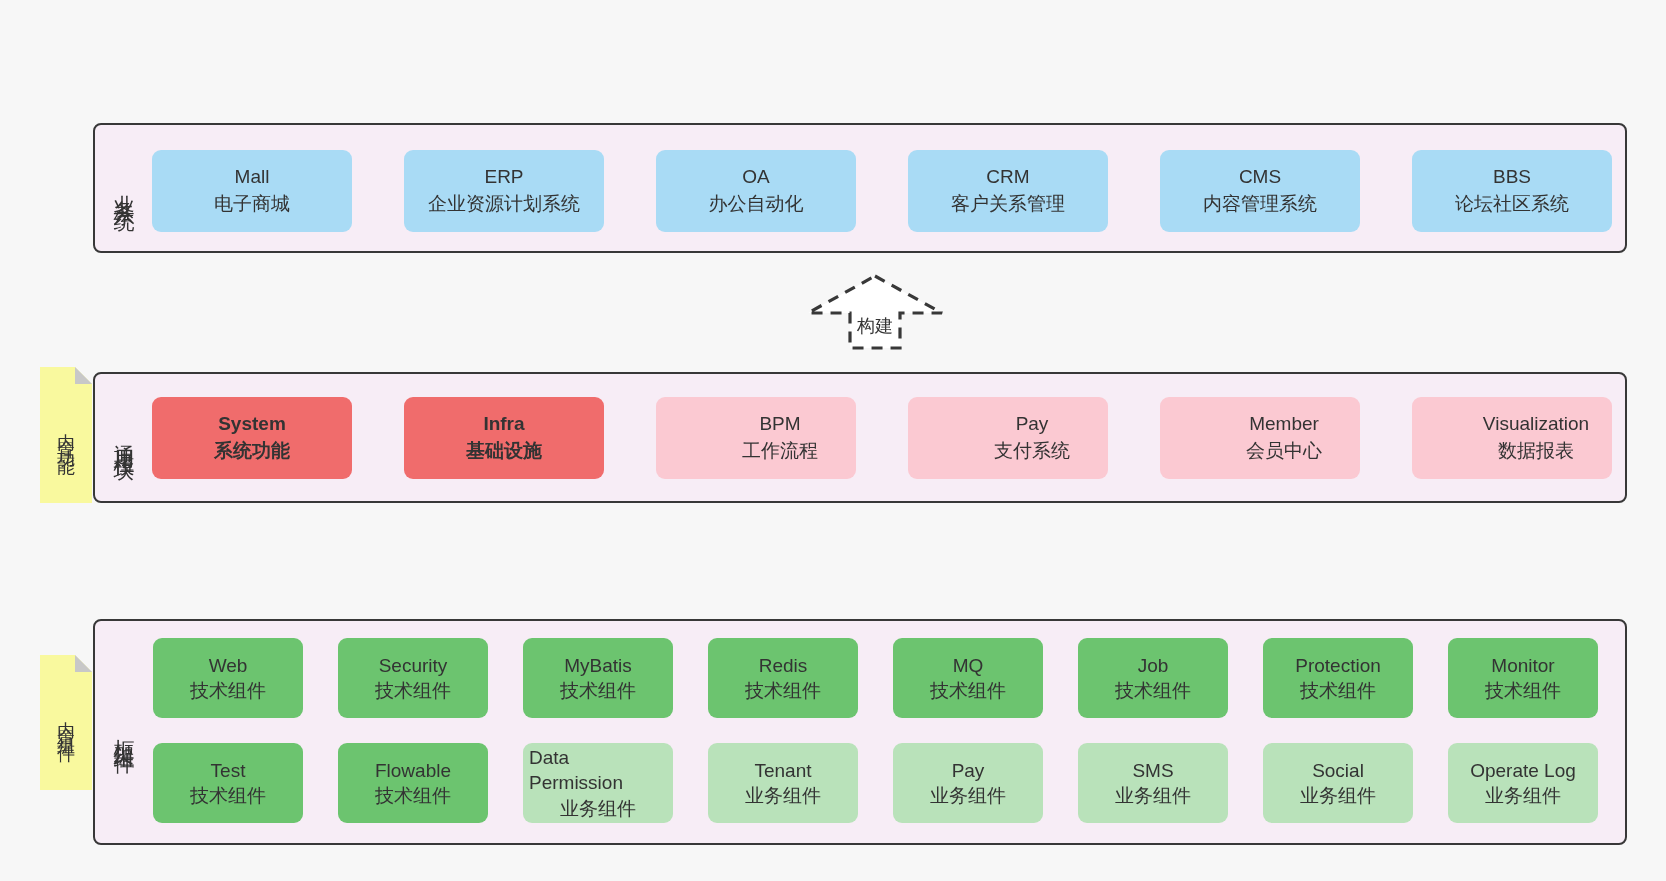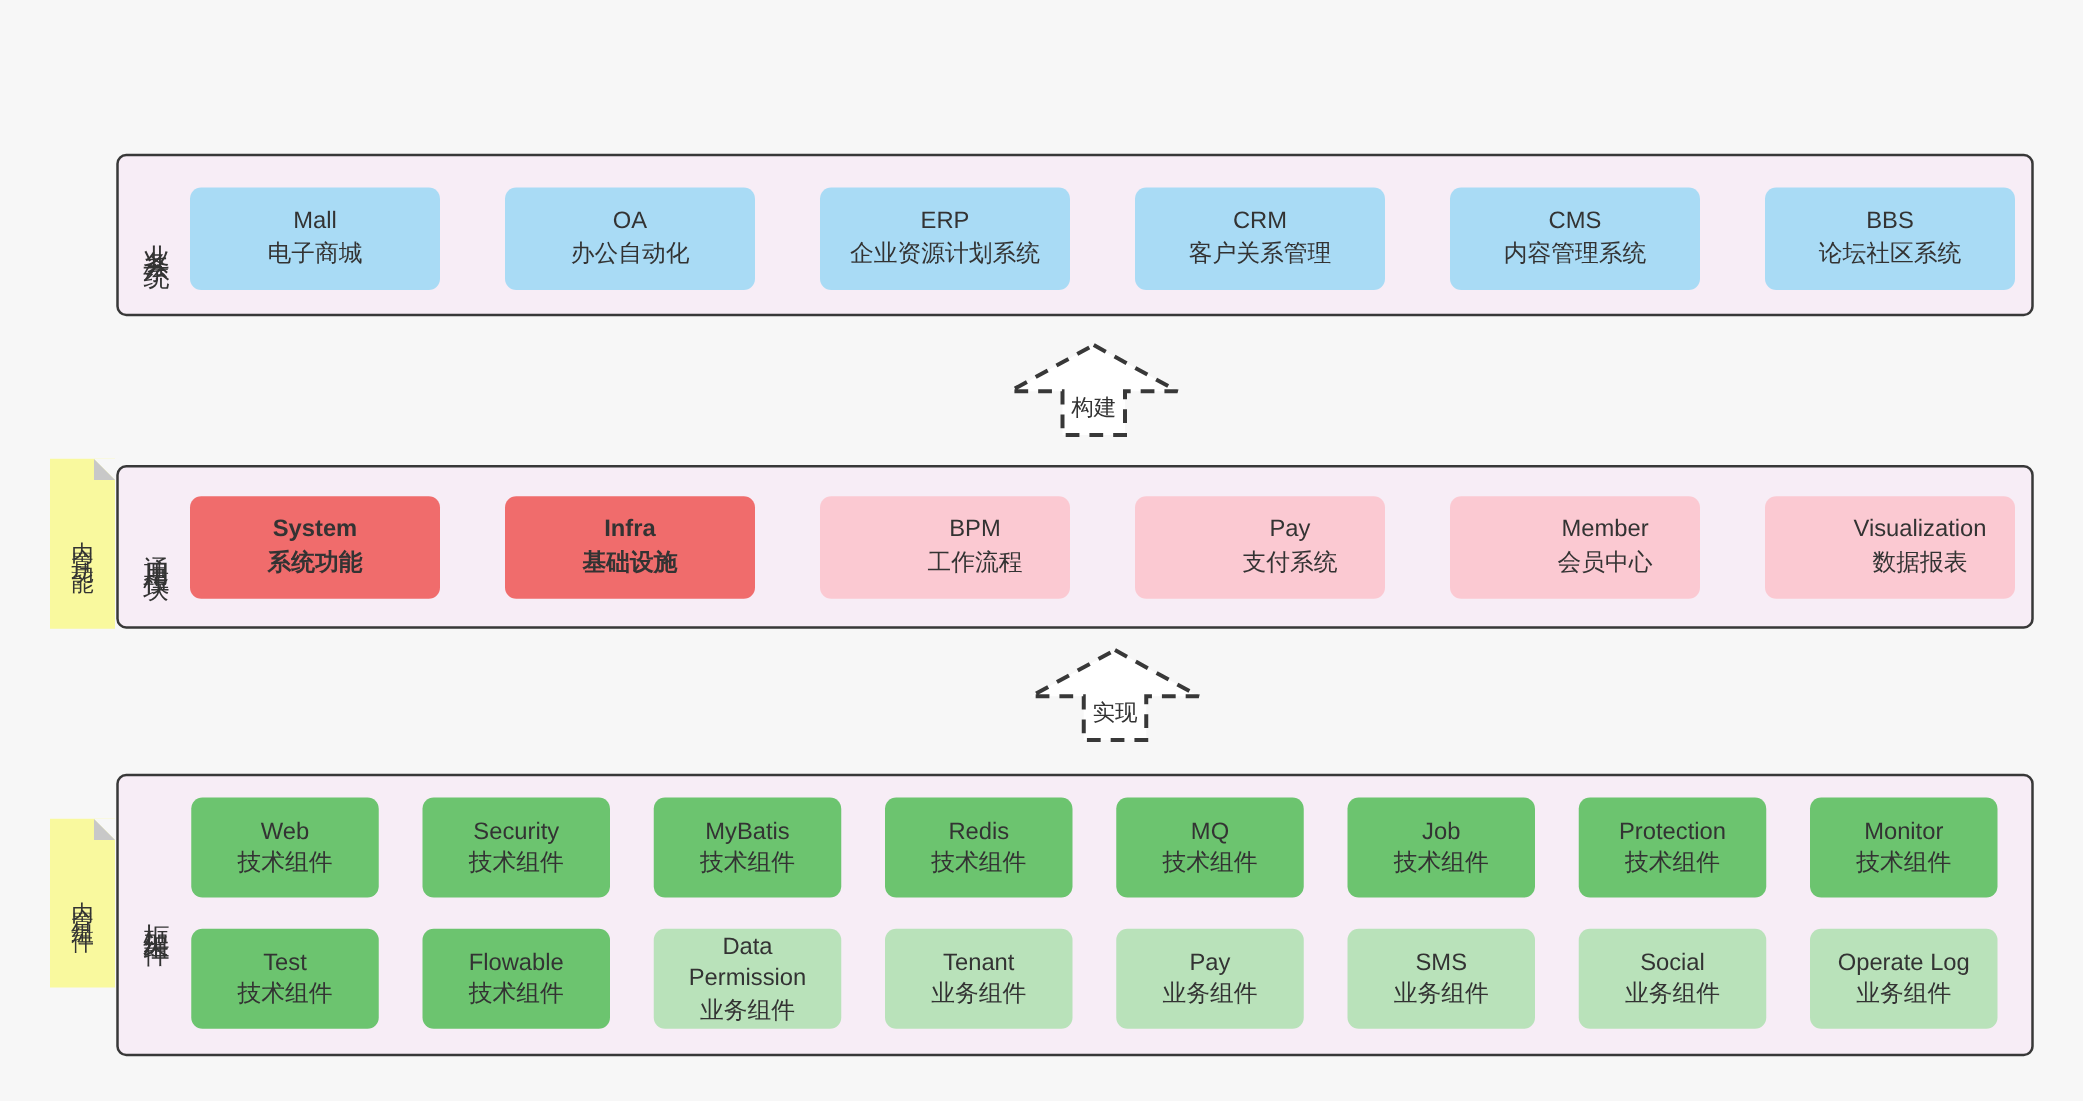--- a/index.html
+++ b/index.html
@@ -18,21 +18,21 @@
 
   .row{position:absolute;display:flex;justify-content:space-between;}
   .row-6{left:57px;width:1460px;height:82px;}
   .row-8{left:58px;width:1445px;height:80px;}
   #row-business{top:25px;}
   #row-common{top:23px;}
   #row-fw1{top:17px;}
   #row-fw2{top:122px;}
 
   .box{border-radius:9px;display:flex;flex-direction:column;justify-content:center;
-       align-items:center;text-align:center;font-size:19px;line-height:1.42;box-sizing:border-box;}
+       align-items:center;font-size:19px;line-height:1.42;box-sizing:border-box;}
   .row-6 .box{width:200px;height:82px;}
   .row-8 .box{width:150px;height:80px;line-height:1.32;padding:0 6px;}
   .blue{background:#a9dbf5;}
   .red{background:#f06c6c;font-weight:bold;}
   .pink{background:#fbc9d2;padding-left:48px;}
   .green{background:#6cc46f;}
   .lgreen{background:#b9e2ba;}
 
   .note{position:absolute;background:#f9f99e;}
   #note-common{left:40px;top:367px;width:52px;height:136px;}
@@ -58,26 +58,26 @@
 <div class="canvas">
 
   <div class="layer" id="layer-business">
     <div class="layer-label">业务系统</div>
     <div class="row row-6" id="row-business">
       <div class="box blue">
         <div>Mall</div>
         <div>电子商城</div>
       </div>
       <div class="box blue">
+        <div>ERP</div>
+        <div>企业资源计划系统</div>
+      </div>
+      <div class="box blue">
         <div>OA</div>
         <div>办公自动化</div>
-      </div>
-      <div class="box blue">
-        <div>ERP</div>
-        <div>企业资源计划系统</div>
       </div>
       <div class="box blue">
         <div>CRM</div>
         <div>客户关系管理</div>
       </div>
       <div class="box blue">
         <div>CMS</div>
         <div>内容管理系统</div>
       </div>
       <div class="box blue">
@@ -123,26 +123,20 @@
         <div>Member</div>
         <div>会员中心</div>
       </div>
       <div class="box pink">
         <div>Visualization</div>
         <div>数据报表</div>
       </div>
     </div>
   </div>
 
-  <div class="arrow" id="arrow-implement">
-    <svg width="140" height="78" viewBox="0 0 140 78">
-      <path d="M70 3 L137 40 L95 40 L95 75 L45 75 L45 40 L3 40 Z" fill="#ffffff" stroke="#383838" stroke-width="3.2" stroke-dasharray="11 8"></path>
-    </svg>
-    <div class="arrow-label">实现</div>
-  </div>
 
   <div class="note" id="note-framework">
     <div class="note-text">内置组件</div>
     <div class="fold-bg"></div>
     <div class="fold"></div>
   </div>
 
   <div class="layer" id="layer-framework">
     <div class="layer-label">框架组件</div>
     <div class="row row-8" id="row-fw1">

